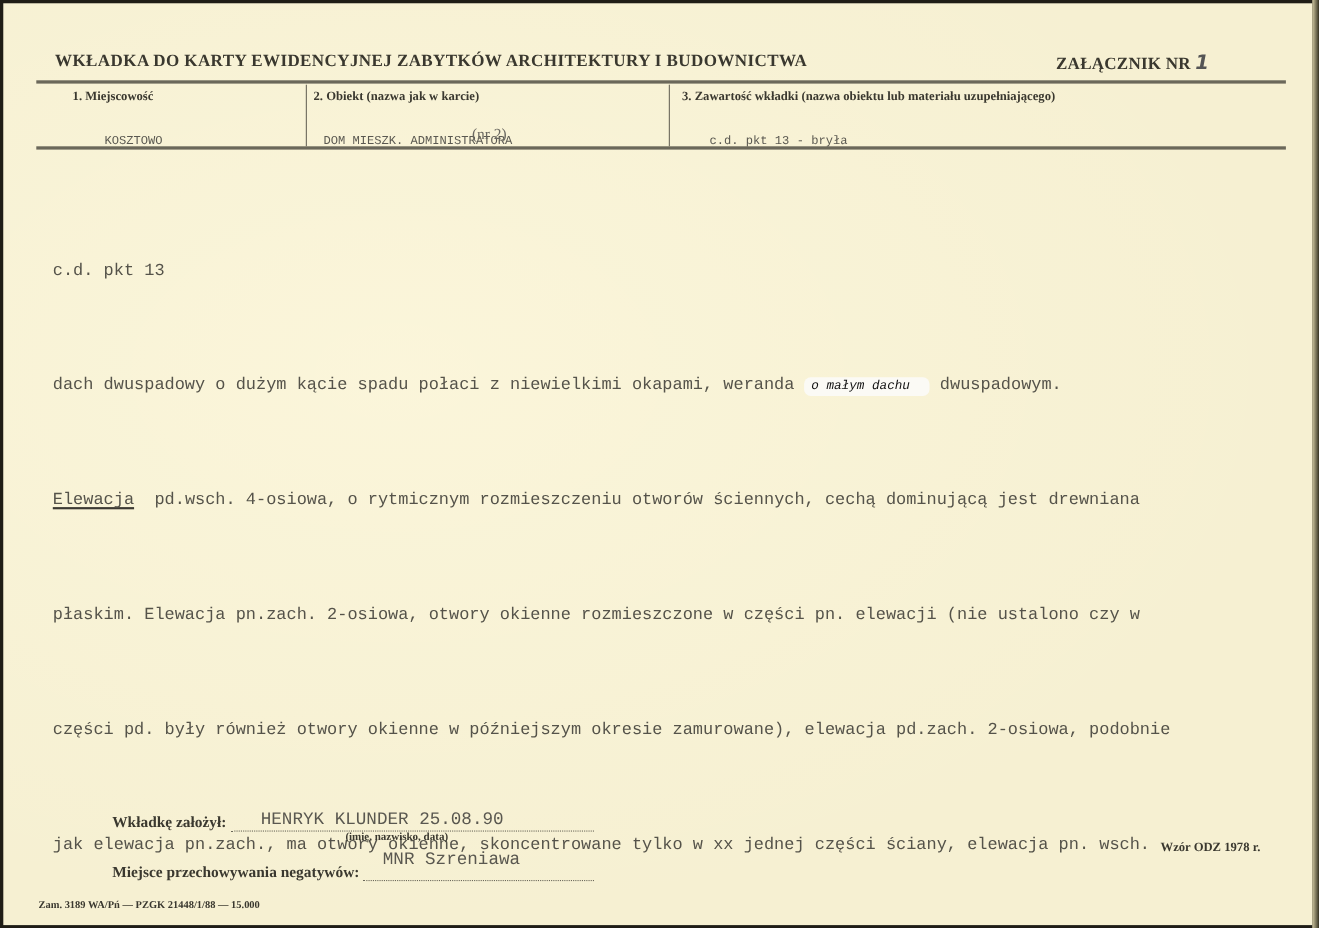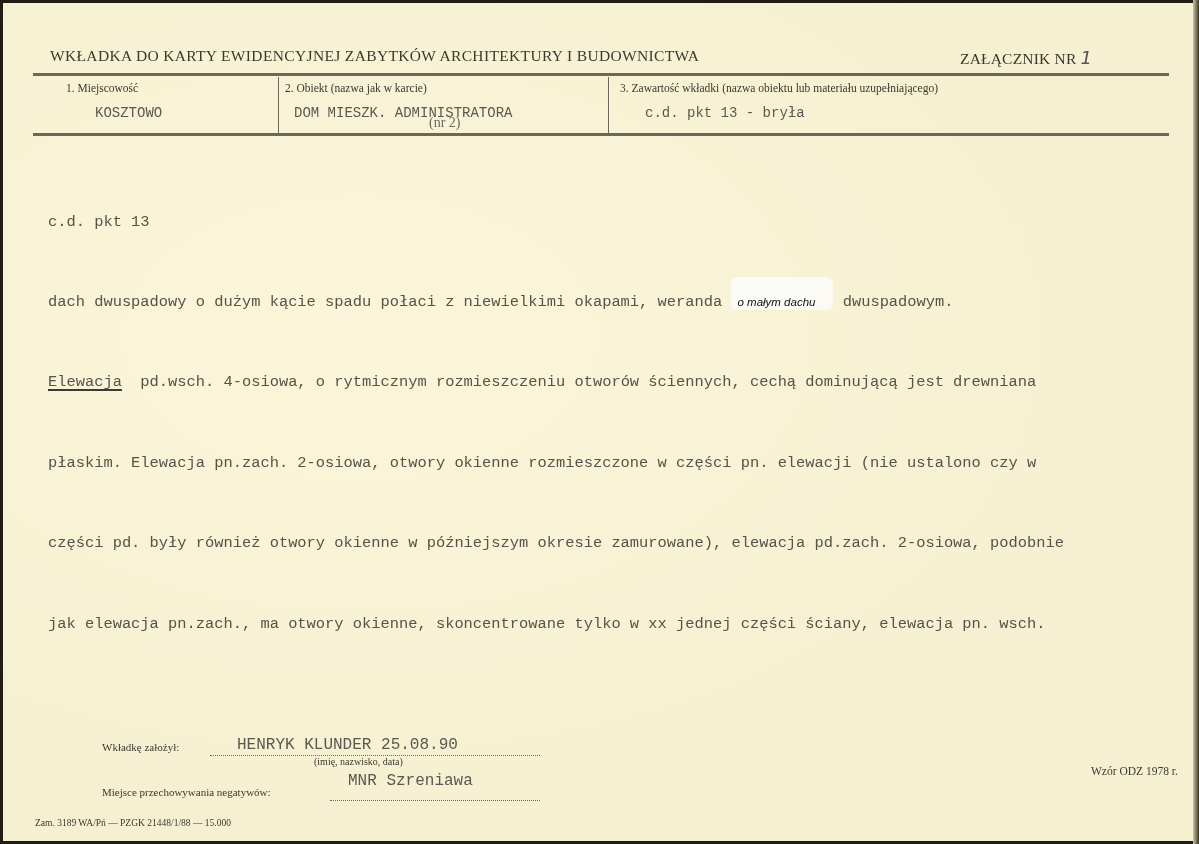--- a/index.html
+++ b/index.html
@@ -10,68 +10,68 @@
   }
   .paper {
     position: absolute; left: 3px; top: 3px; width: 1190px; height: 838px;
     background: #f6f0d2;
     background-image: radial-gradient(ellipse at 30% 40%, rgba(255,250,225,0.55), rgba(240,232,196,0) 70%);
   }
   .edge-right {
     position: absolute; right: 0; top: 0; width: 6px; height: 844px;
     background: linear-gradient(to right, #cfc7a0, #3a3726);
   }
-  .serif { font-family: "Liberation Serif", "DejaVu Serif", serif; color: #3a382f; }
+  .serif { font-family: "Liberation Serif", "DejaVu Serif", serif; color: #3a382f; font-weight: bold; }
   .mono { font-family: "Liberation Mono", "DejaVu Sans Mono", monospace; color: #5a5850; }
 
   .form-title {
     position: absolute; left: 47px; top: 44px; font-size: 15.5px; letter-spacing: 0.35px;
   }
   .attachment {
     position: absolute; left: 957px; top: 44px; font-size: 15.5px; letter-spacing: 0.2px;
   }
   .attachment .num {
     font-family: "DejaVu Sans", sans-serif; font-style: italic; color: #555; font-size: 18px; margin-left: 4px;
   }
   .rule {
     position: absolute; left: 30px; width: 1136px; height: 3px; background: #6b685a;
   }
   .rule.top { top: 70px; }
   .rule.bottom { top: 130px; }
   .vsep { position: absolute; top: 74px; height: 56px; width: 1px; background: #6b685a; }
 
   .field-label { position: absolute; top: 79px; font-size: 11.5px; text-align: right; }
-  .field-value { position: absolute; top: 102px; font-size: 14px; }
+  .field-value { position: absolute; top: 120px; font-size: 11px; }
   .nr-note {
     position: absolute; left: 426px; top: 112px; font-size: 14px;
     font-family: Liberation Serif, serif; color: #6a6860;
   }
 
   .body-text {
     position: absolute; left: 45px; top: 152px; width: 1140px;
     font-family: "Liberation Mono", "DejaVu Sans Mono", monospace;
     font-size: 15.4px; line-height: 26.8px; color: #55534a; white-space: pre;
   }
-  .body-text .line { display: block; height: 26.8px; }
+  .body-text .line { display: block; height: 26.8px; margin-top: 24px; }
   .u { text-decoration: underline; text-decoration-thickness: 1.5px; text-underline-offset: 3px; text-decoration-color: #3c3a33; }
   .handwrite {
-    font-family: Liberation Sans, sans-serif; font-style: italic; font-size: 11.5px; color: #111;
-    background: #fbfaf5; padding: 19px 18px 2px 6px; border-radius: 6px;
+    font-family: Liberation Mono, monospace; font-style: italic; font-size: 11.5px; color: #111;
+    background: #fbfaf5; padding: 2px 18px 2px 6px; border-radius: 6px;
   }
 
-  .footer-label { position: absolute; font-size: 11px; }
+  .footer-label { position: absolute; font-size: 14px; }
   .dotline {
     position: absolute; height: 0; border-bottom: 1px dotted #6b685a;
   }
   .footer-value {
     position: absolute; font-family: "Liberation Mono", "DejaVu Sans Mono", monospace; font-size: 16px; color: #5a5850; text-align: right;
   }
   .footer-sub { position: absolute; font-size: 10px; }
   .print-info { position: absolute; left: 32px; top: 815px; font-size: 9.5px; }
-  .wzor { position: absolute; left: 1088px; top: 762px; font-size: 11.5px; }
+  .wzor { position: absolute; left: 1052px; top: 762px; font-size: 11.5px; }
 </style>
 </head>
 <body>
 
 <div class="paper">
 
   <div class="form-title serif">WKŁADKA DO KARTY EWIDENCYJNEJ ZABYTKÓW ARCHITEKTURY I BUDOWNICTWA</div>
   <div class="attachment serif">
     <span>ZAŁĄCZNIK NR</span><span class="num">1</span>
   </div>

